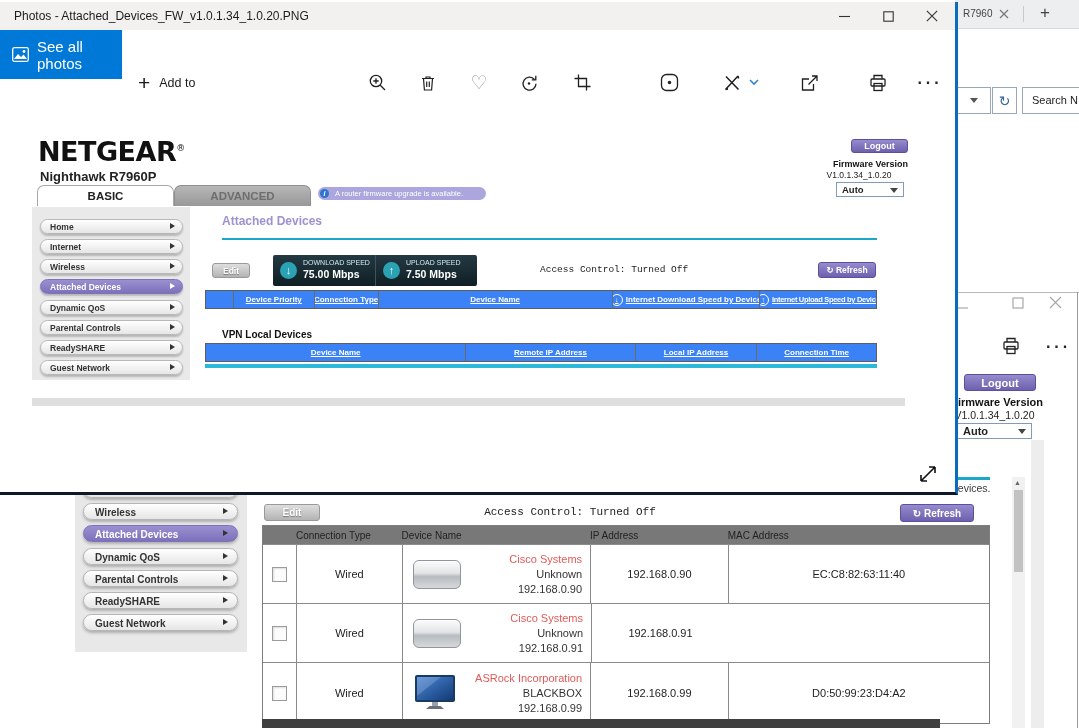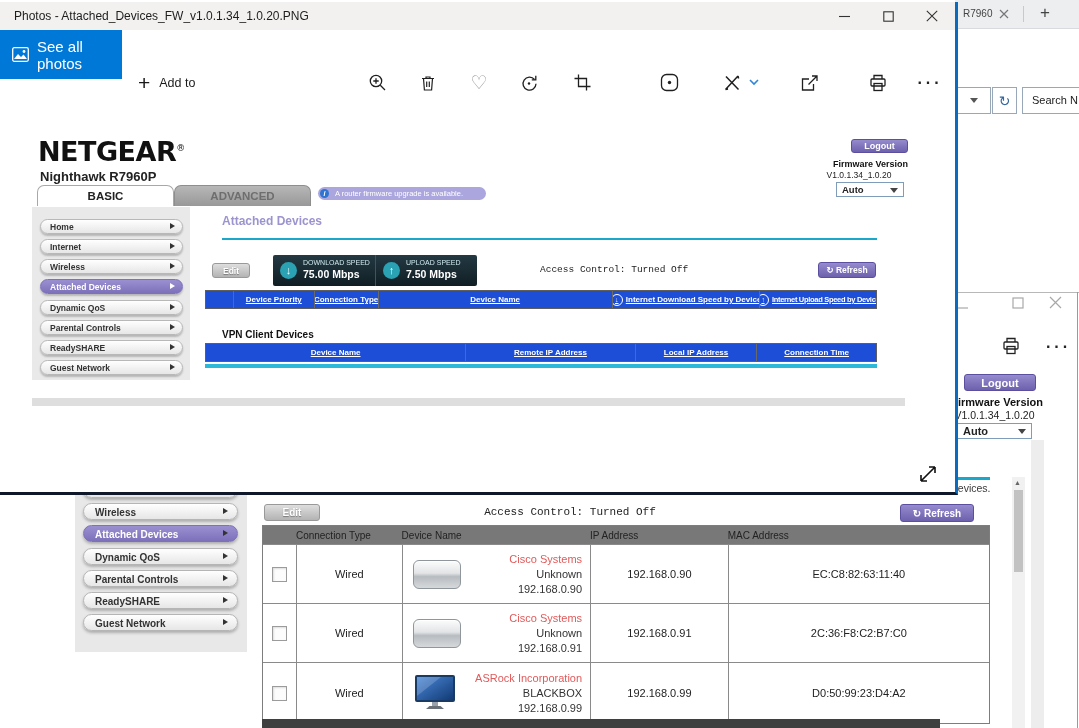--- a/index.html
+++ b/index.html
@@ -54,21 +54,21 @@
   .accessline .lnk{color:#7a6fbd;text-decoration:underline;margin:0 2px;}
   .speedpanel{left:273px;top:253px;width:204px;height:31px;background:linear-gradient(#243943,#101e24);
               border-radius:2px;display:flex;}
   .speedcell{width:102px;position:relative;box-sizing:border-box;}
   .speedcell+.speedcell{border-left:1px solid #3d5560;}
   .speedcirc{position:absolute;left:7px;top:7px;width:17px;height:17px;border-radius:50%;background:#2aa2b4;
              color:#fff;font-size:11px;font-weight:bold;text-align:center;line-height:17px;}
   .speedlabel{position:absolute;left:30px;top:4px;font-size:7px;color:#cfe9ee;white-space:nowrap;}
   .speedval{position:absolute;left:30px;top:13px;font-size:10.5px;font-weight:bold;color:#fff;white-space:nowrap;}
   .acstatus{font-size:9.5px;color:#222;font-family:Liberation Mono, monospace;}
-  .thead{background:#1d4ed8;border:1px solid #5e5e5e;box-sizing:border-box;display:flex;align-items:center;}
+  .thead{background:#3b82f6;border:1px solid #5e5e5e;box-sizing:border-box;display:flex;align-items:center;}
   .thead .hc{color:#fff;font-weight:bold;text-decoration:underline;text-align:center;white-space:nowrap;
              overflow:hidden;box-sizing:border-box;border-left:1px solid #696969;height:100%;
              display:flex;align-items:center;justify-content:center;gap:3px;}
   .thead .hc:first-child{border-left:none;}
   .hcirc{width:10px;height:10px;border:1px solid #fff;border-radius:50%;font-size:7px;line-height:10px;
          text-align:center;color:#fff;flex:0 0 auto;}
   .small-h{font-size:8px;}
   .s0{width:27px}.s1{width:81px}.s2{width:64px}.s3{width:235px}.s4{width:148px}.s5{width:117px;font-size:7.5px;letter-spacing:-.3px;}
   .v0{width:260px}.v1{width:170px}.v2{width:122px}.v3{width:120px}
   .vpntitle{left:222px;top:327px;font-size:10px;font-weight:bold;color:#111;}
@@ -219,21 +219,20 @@
             <span class="cb"></span>
           </div>
         <div class="lgcell c1">Wired</div>
         <div class="lgcell c2 namecell">
           <span class="devbox"></span>
           <span class="namelines"><span class="vendor">Cisco Systems</span><br>
             <span>Unknown</span><br>
             <span>192.168.0.91</span></span>
         </div>
         <div class="lgcell c3">192.168.0.91</div>
-        <div class="lgcell c4">2C:36:F8:C2:B7:C0</div>
       </div>
       <div class="lgrow r2">
         <div class="lgcell c0">
             <span class="cb"></span>
           </div>
         <div class="lgcell c1">Wired</div>
         <div class="lgcell c2 namecell">
           <span class="devmon">
             <svg width="44" height="38" viewBox="0 0 44 38">
               <defs>
@@ -413,21 +412,21 @@
       <div class="hc s4">
           <span class="hcirc">↓</span>
           <span>Internet Download Speed by Device</span>
         </div>
       <div class="hc s5">
           <span class="hcirc">↑</span>
           <span>Internet Upload Speed by Device</span>
         </div>
     </div>
 
-    <div class="a vpntitle">VPN Client Devices</div>
+    <div class="a vpntitle">VPN Local Devices</div>
     <div class="a thead small-h" style="left:205px;top:341px;width:672px;height:19px;">
       <div class="hc v0">Device Name</div>
       <div class="hc v1">Remote IP Address</div>
       <div class="hc v2">Local IP Address</div>
       <div class="hc v3">Connection Time</div>
     </div>
     <div class="a tealrule" style="left:205px;top:362px;width:672px;height:4px;background:#2cb9d9;"></div>
     <div class="a photoband"></div>
 
     <span class="a" style="left:916px;top:460px;">

